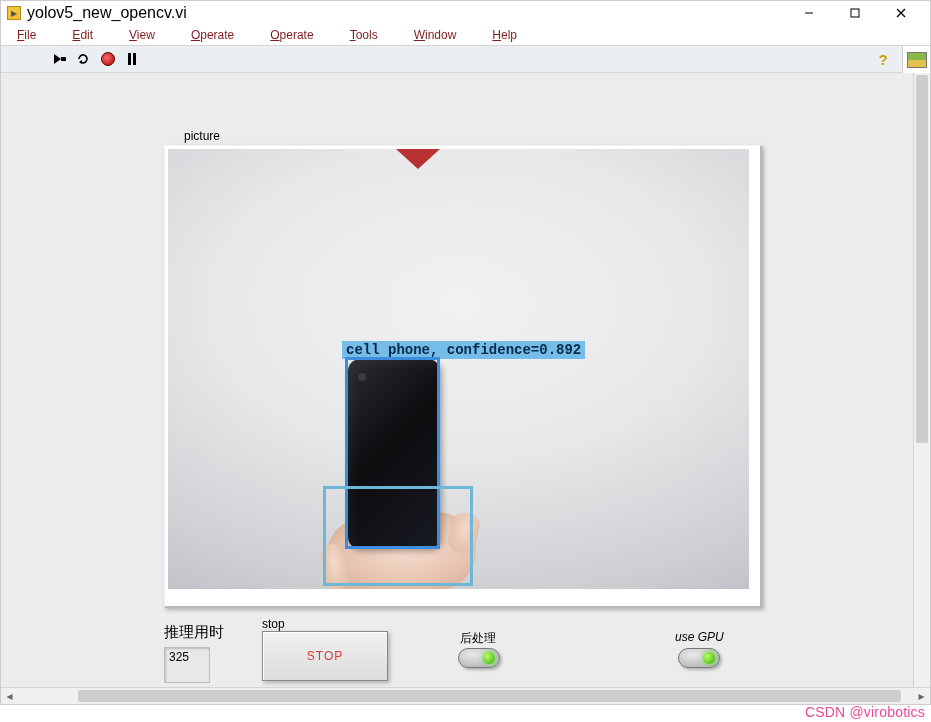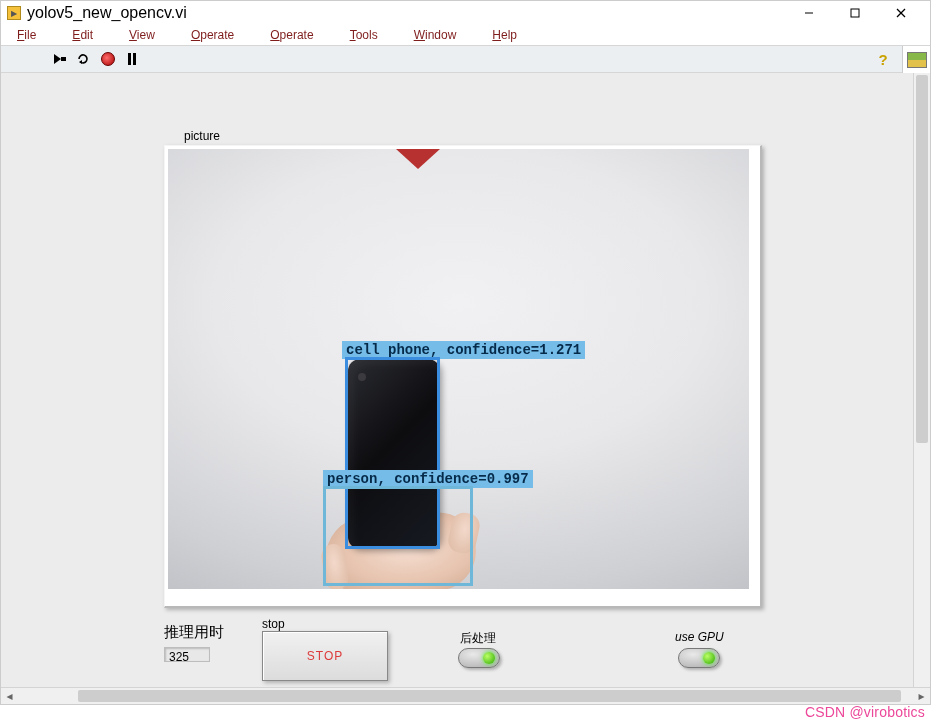--- a/index.html
+++ b/index.html
@@ -204,21 +204,21 @@
     font-size: 14px;
     color:#062a4a;
     padding:1px 4px;
     background:#75bde8;
     white-space:nowrap;
   }
   .ctrl-label { position:absolute; color:#000; font-size:12px;}
   .infer-label { left:163px; top:550px; font-size:15px; font-family:"Microsoft YaHei";}
   .infer-box {
     position:absolute; left:163px; top:574px;
-    width:46px; height:15px;
+    width:46px; height:36px;
     background:#e8e8e8;
     border:1px solid #bdbdbd;
     box-shadow: inset 1px 1px 2px rgba(0,0,0,0.2);
     padding:2px 4px;
     color:#000;
     font-size:12px;
   }
   .stop-label { left:261px; top:544px; }
   .stop-btn {
     position:absolute; left:261px; top:558px;
@@ -333,24 +333,23 @@
 
     <div class="picture-frame">
       <div class="picture-inner">
         <div class="cam-img">
           <div class="red-corner"></div>
           <div class="hand"></div>
           <div class="finger f1"></div>
           <div class="finger f2"></div>
           <div class="phone"></div>
 
-          <div class="det-label" style="left:174px; top:192px;">cell phone, confidence=1.271</div>
+          <div class="det-label" style="left:174px; top:192px;">cell phone, confidence=0.892</div>
           <div class="bbox cell" style="left:177px; top:208px; width:95px; height:192px;"></div>
 
-          <div class="det-label" style="left:155px; top:321px;">person, confidence=0.997</div>
           <div class="bbox person" style="left:155px; top:337px; width:150px; height:100px;"></div>
         </div>
         <div class="cam-right-blank"></div>
       </div>
     </div>
 
     <div class="ctrl-label infer-label">推理用时</div>
     <div class="infer-box">325</div>
 
     <div class="ctrl-label stop-label">stop</div>

